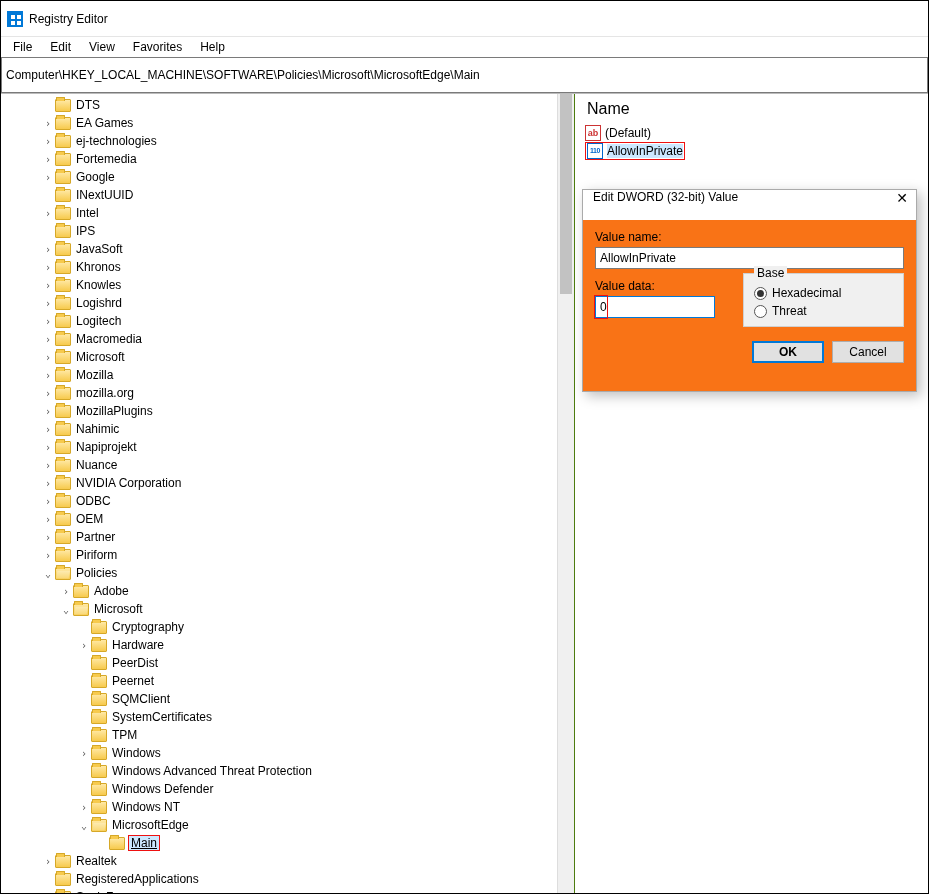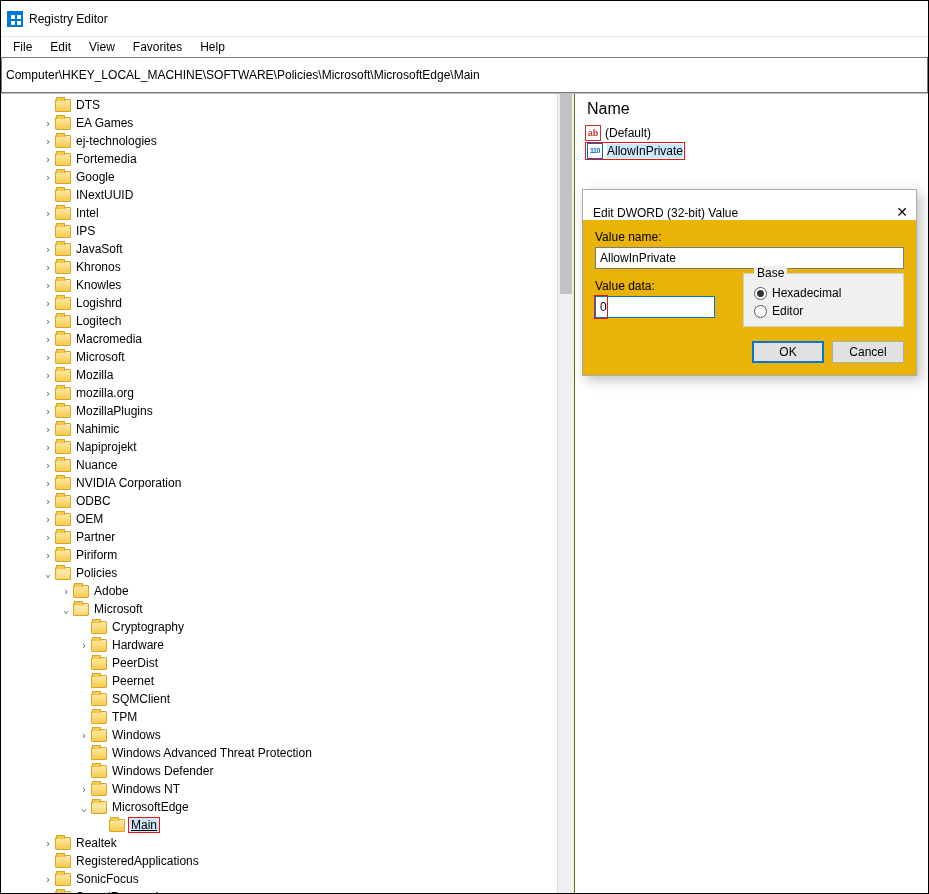--- a/index.html
+++ b/index.html
@@ -136,25 +136,25 @@
   
   .dialog {
     position:absolute;
     left:7px; top:95px;
     width:335px;
     background:#f0f0f0;
     border:1px solid #aaa;
     box-shadow: 4px 4px 12px rgba(0,0,0,.25);
   }
   .dlg-title {
-    height:30px; display:flex; align-items:flex-end; justify-content:space-between;
+    height:30px; display:flex; align-items:flex-start; justify-content:space-between;
     padding:0 8px 0 10px; background:#fff; font-size:12px;
   }
   .dlg-close { font-size:14px; cursor:default; font-family: Arial; }
-  .dlg-body { padding: 10px 12px 12px; background:#eab308; }
+  .dlg-body { padding: 10px 12px 28px; background:#f97316; }
   .dlg-label { font-size:12px; margin-bottom:3px; }
   .dlg-input {
     width:100%; height:22px; border:1px solid #7a7a7a; background:#fff;
     padding:0 4px; font-size:12px; font-family:inherit;
   }
   .dlg-input[readonly]{ }
   .dlg-row2 { display:flex; gap:18px; margin-top:10px; }
   .col-left { flex:0 0 130px; }
   .col-right { flex:1; }
   .fieldset {
@@ -170,21 +170,21 @@
   .vd-wrap { position:relative; }
   .vd-input {
     width:120px;height:22px;border:1px solid #0078d7;padding:0 4px;font-size:12px;background:#fff;font-family:inherit;
   }
   .vd-hl { position:absolute; left:-1px; top:-1px; width:14px; height:24px; border:1.5px solid #e11; pointer-events:none;}
   .dlg-buttons { display:flex; justify-content:flex-end; gap:8px; margin-top:14px; }
   .btn {
     min-width:72px; height:22px; border:1px solid #adadad; background:#e1e1e1;
     font-size:12px; font-family:inherit; cursor:default;
   }
-  .btn.primary { border:1px solid #0078d7; outline:1px solid #0078d7; outline-offset:-2px; background:#e1e1e1;}
+  .btn.primary { border:1px solid #0078d7; outline:1px solid #0078d7; outline-offset:-2px; background:#e1e1e1;font-weight:bold;}
 </style>
 </head>
 <body>
 
 <div class="titlebar">
   <span class="app-icon"></span>
   <span>Registry Editor</span>
 </div>
 
 <div class="menubar">
@@ -438,20 +438,27 @@
                     <div class="row">
                       <span class="exp"></span>
                       <span class="folder-icon"></span>
                       <span class="label">SQMClient</span>
                     </div>
                   </li>
                   <li>
                     <div class="row">
                       <span class="exp"></span>
                       <span class="folder-icon"></span>
+                      <span class="label">SystemCertificates</span>
+                    </div>
+                  </li>
+                  <li>
+                    <div class="row">
+                      <span class="exp"></span>
+                      <span class="folder-icon"></span>
                       <span class="label">TPM</span>
                     </div>
                   </li>
                   <li>
                     <div class="row">
                       <span class="exp">›</span>
                       <span class="folder-icon"></span>
                       <span class="label">Windows</span>
                     </div>
                   </li>
@@ -563,21 +570,21 @@
           </div>
           <div class="col-right">
             <div class="fieldset">
               <span class="legend">Base</span>
               <div class="radio-row">
                 <span class="radio checked"></span>
                 <span>Hexadecimal</span>
               </div>
               <div class="radio-row">
                 <span class="radio"></span>
-                <span>Editor</span>
+                <span>Threat</span>
               </div>
             </div>
           </div>
         </div>
 
         <div class="dlg-buttons">
           <button class="btn primary">OK</button>
           <button class="btn">Cancel</button>
         </div>
       </div>

